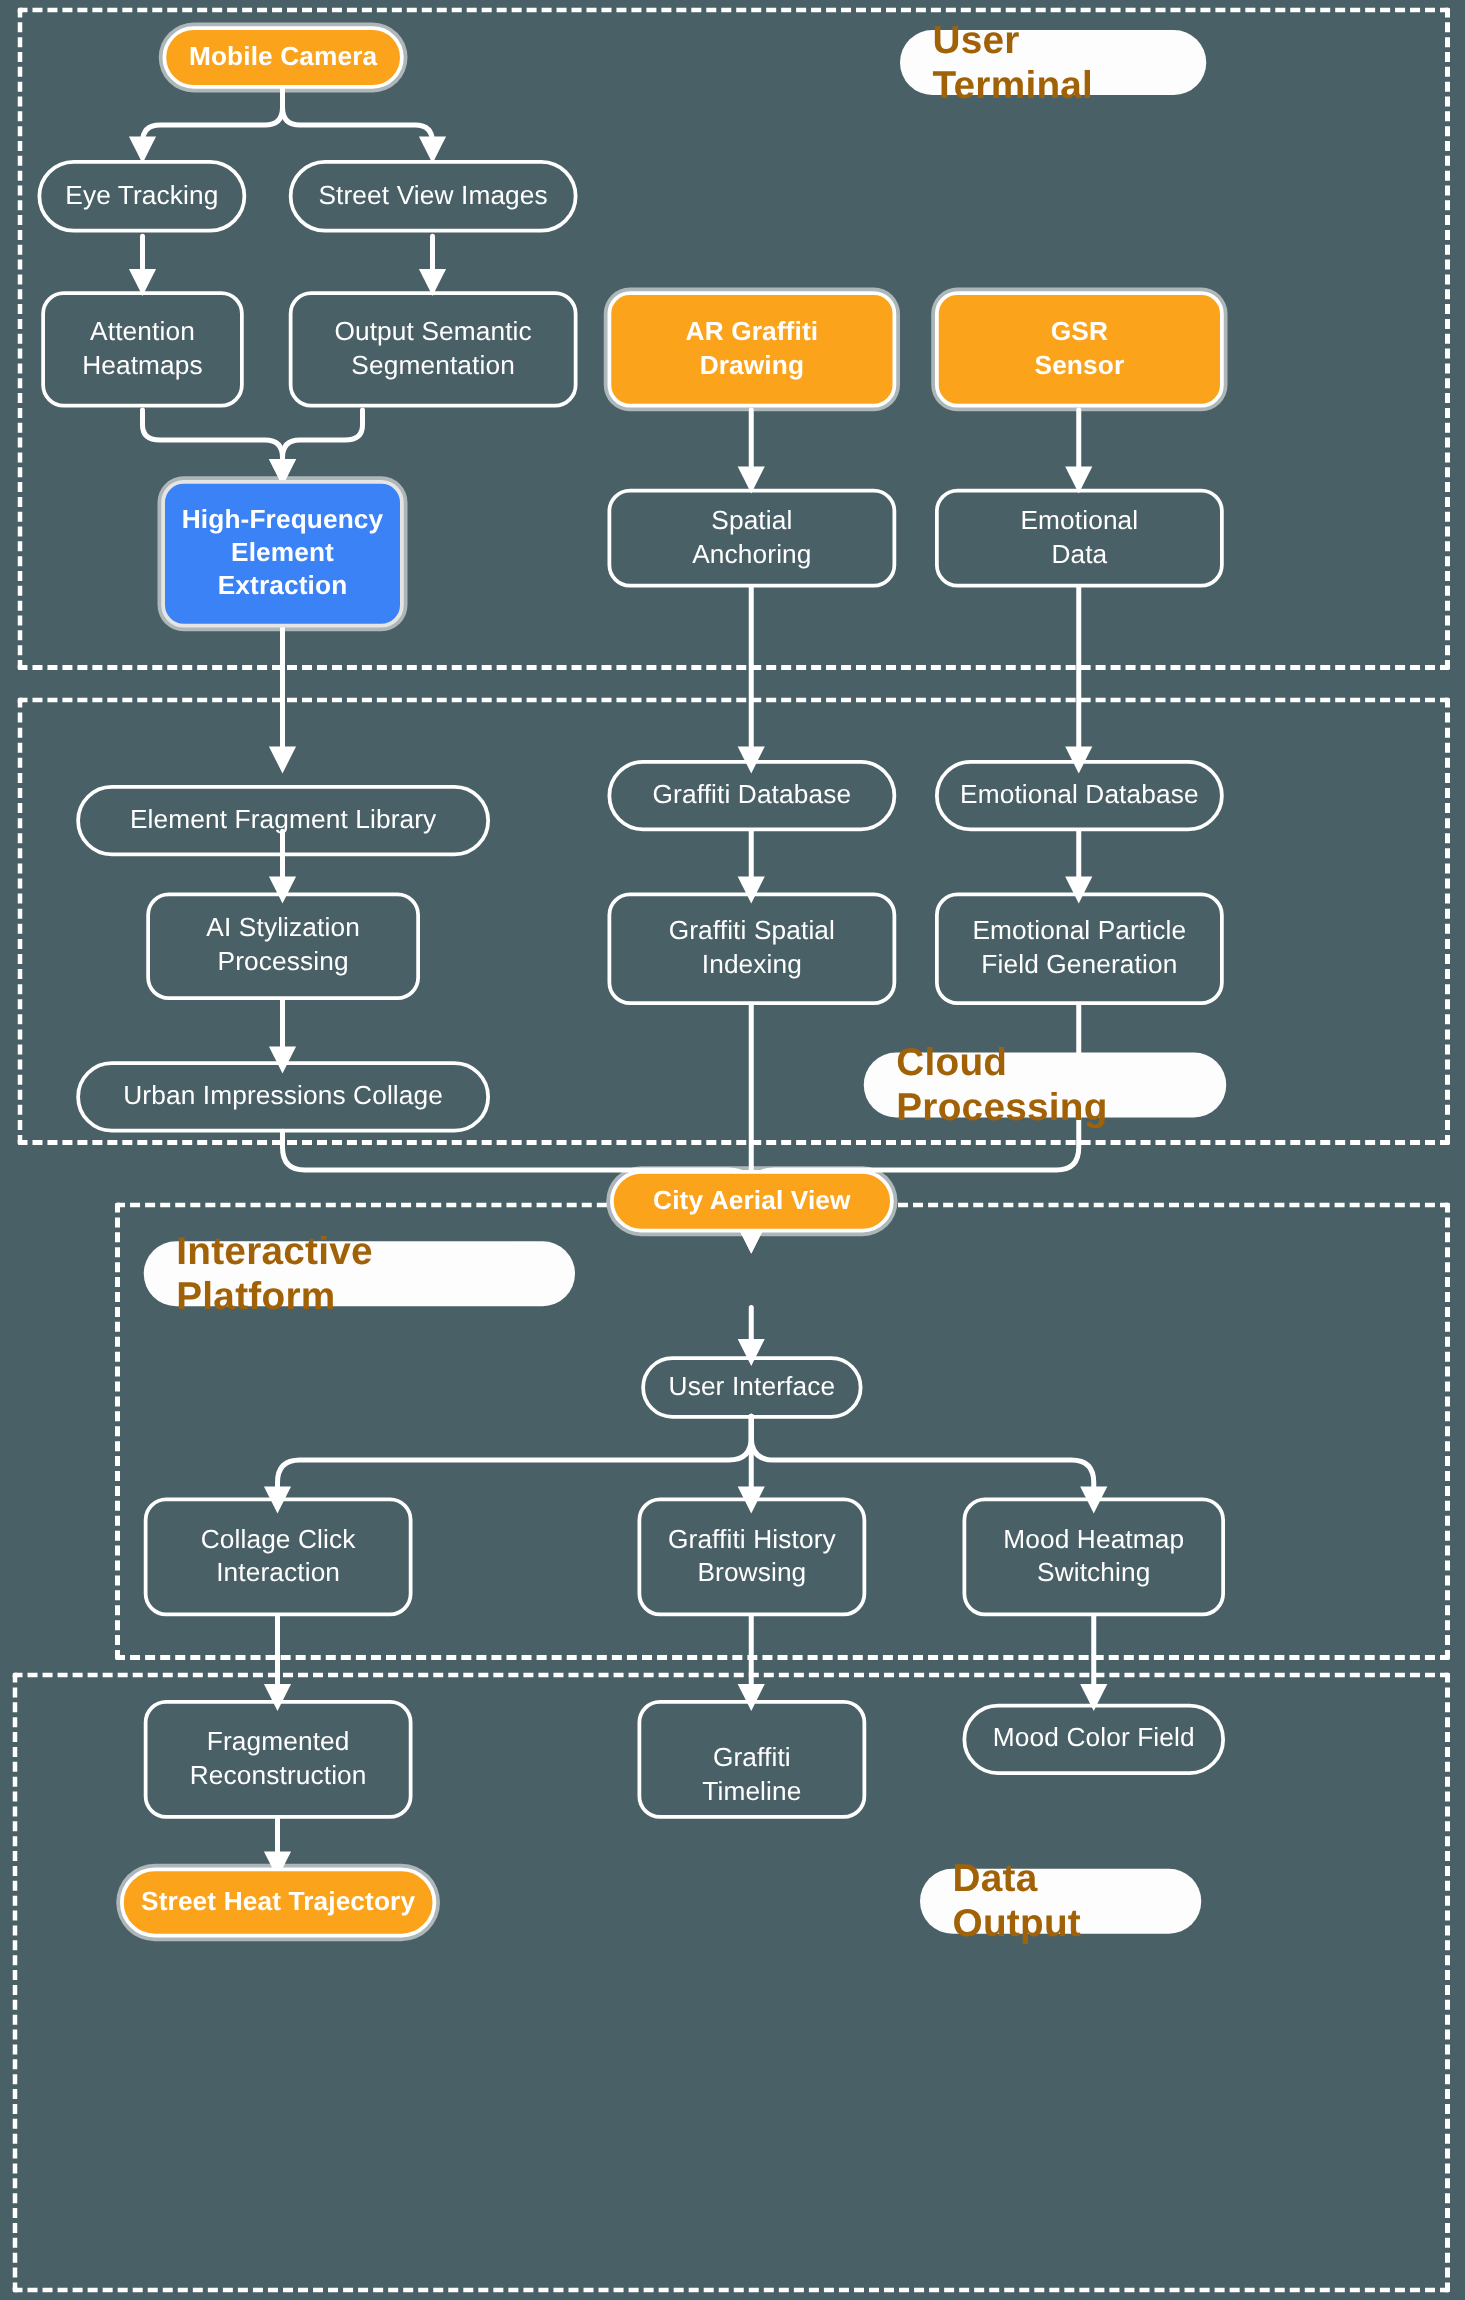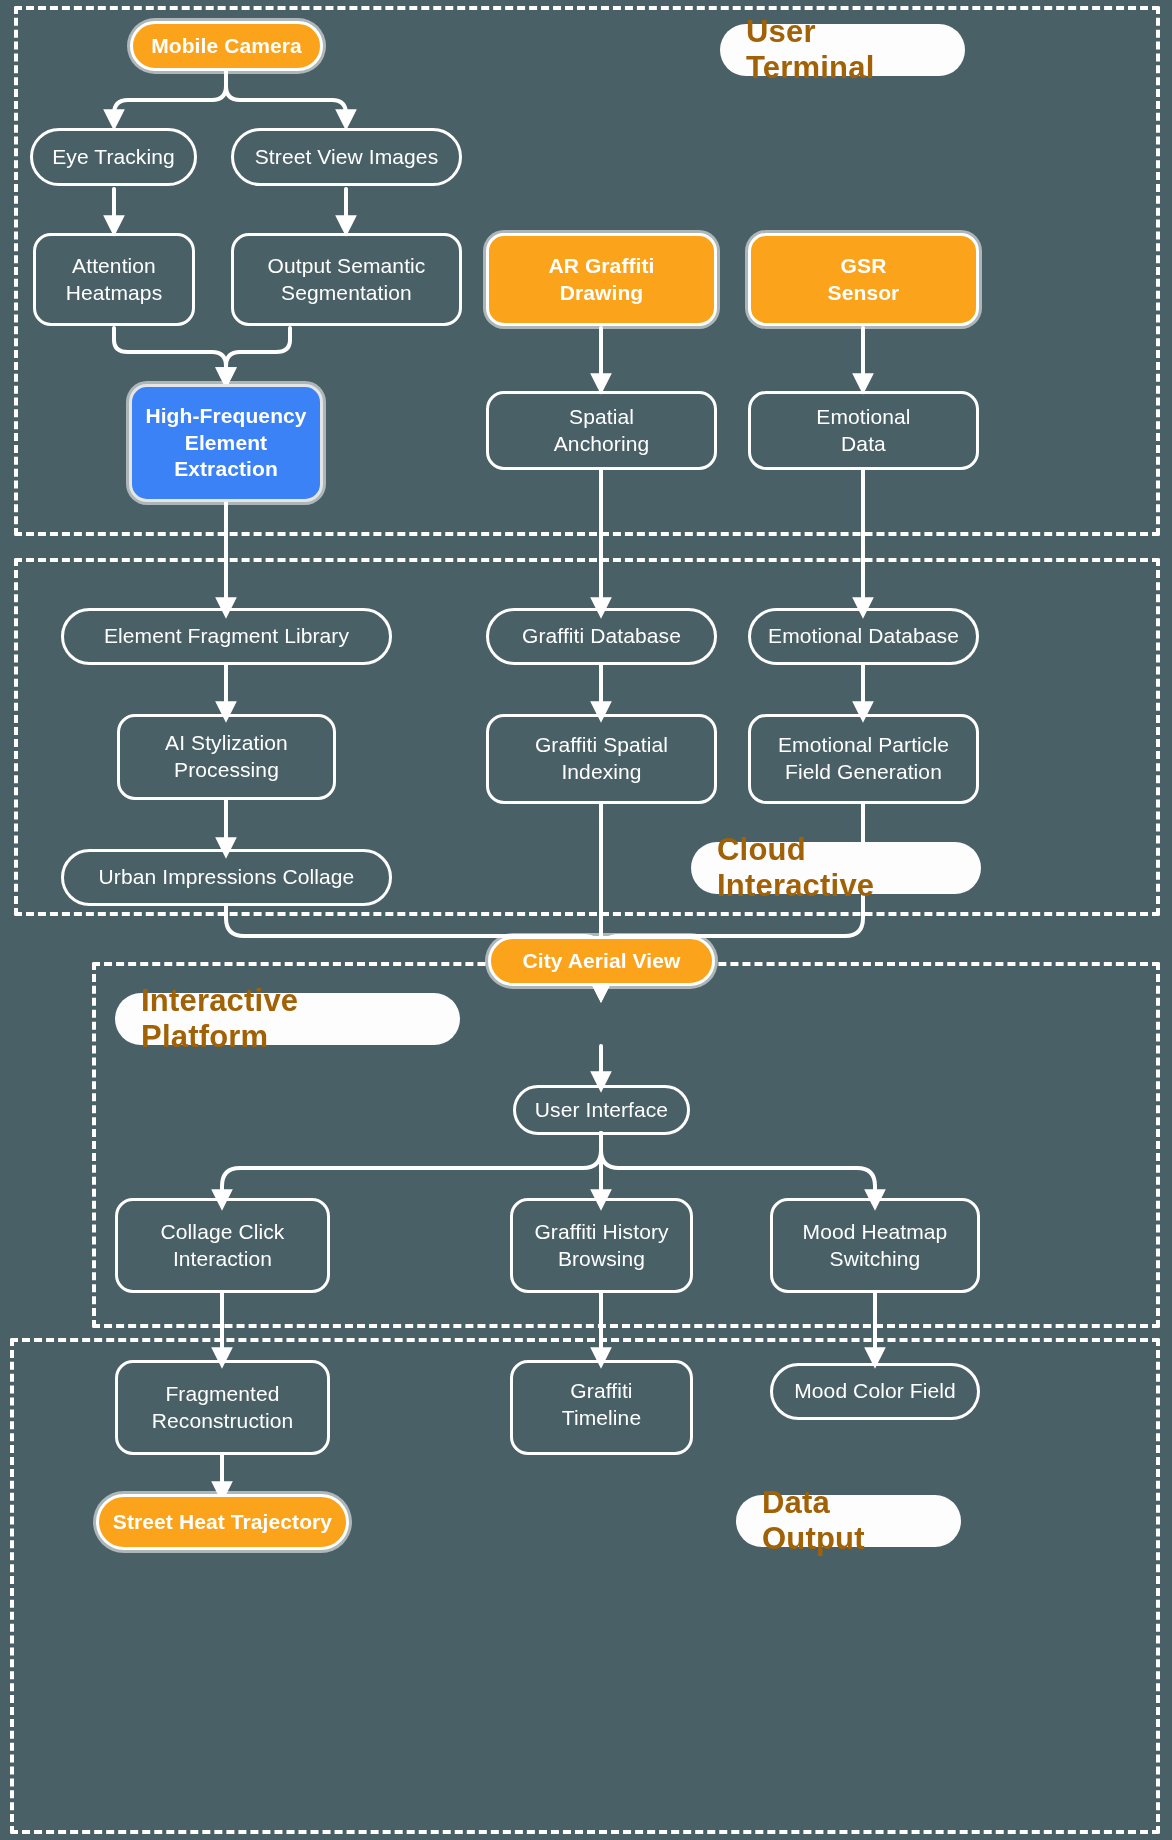--- a/index.html
+++ b/index.html
@@ -23,21 +23,21 @@
   .node{
     position:absolute;
     box-sizing:border-box;
     display:flex;align-items:center;justify-content:center;
     text-align:center;
     color:#ffffff;
     border:3px solid #ffffff;
     border-radius:18px;
     line-height:1.28;
     font-size:21px;
-    padding:20px 10px;
+    padding:4px 10px;
     background:transparent;
     letter-spacing:.1px;
   }
   .node.pill{border-radius:40px;}
   .node.orange{
     background:#fca31c;
     border:3px solid #ffffff;
     font-weight:bold;
     box-shadow:0 0 0 3px rgba(255,255,255,.55);
   }
@@ -122,21 +122,21 @@
 
       <path d="M 222 1293 L 222 1358"></path>
       <path d="M 601 1293 L 601 1358"></path>
       <path d="M 875 1293 L 875 1358"></path>
 
       <path d="M 222 1455 L 222 1492"></path>
     </g>
   </svg>
 
   <div class="sectlabel" style="left:720px;top:24px;width:245px;height:52px;">User Terminal</div>
-  <div class="sectlabel" style="left:691px;top:842px;width:290px;height:52px;">Cloud Interactive</div>
+  <div class="sectlabel" style="left:691px;top:842px;width:290px;height:52px;">Cloud Processing</div>
   <div class="sectlabel" style="left:115px;top:993px;width:345px;height:52px;">Interactive Platform</div>
   <div class="sectlabel" style="left:736px;top:1495px;width:225px;height:52px;">Data Output</div>
 
   <div class="node orange pill" style="left:130px;top:21px;width:193px;height:50px;">Mobile Camera</div>
 
   <div class="node pill" style="left:30px;top:128px;width:167px;height:58px;">Eye Tracking</div>
   <div class="node pill" style="left:231px;top:128px;width:231px;height:58px;">Street View Images</div>
 
   <div class="node" style="left:33px;top:233px;width:162px;height:93px;flex-direction:column;">
     <span>Attention</span>
@@ -162,21 +162,21 @@
   </div>
   <div class="node" style="left:486px;top:391px;width:231px;height:79px;flex-direction:column;">
     <span>Spatial</span>
     <span>Anchoring</span>
   </div>
   <div class="node" style="left:748px;top:391px;width:231px;height:79px;flex-direction:column;">
     <span>Emotional</span>
     <span>Data</span>
   </div>
 
-  <div class="node pill" style="left:61px;top:608px;width:331px;height:57px;">Element Fragment Library</div>
+  <div class="node pill" style="left:61px;top:628px;width:331px;height:57px;">Element Fragment Library</div>
   <div class="node pill" style="left:486px;top:608px;width:231px;height:57px;">Graffiti Database</div>
   <div class="node pill" style="left:748px;top:608px;width:231px;height:57px;">Emotional Database</div>
 
   <div class="node" style="left:117px;top:714px;width:219px;height:86px;flex-direction:column;">
     <span>AI Stylization</span>
     <span>Processing</span>
   </div>
   <div class="node" style="left:486px;top:714px;width:231px;height:90px;flex-direction:column;">
     <span>Graffiti Spatial</span>
     <span>Indexing</span>

